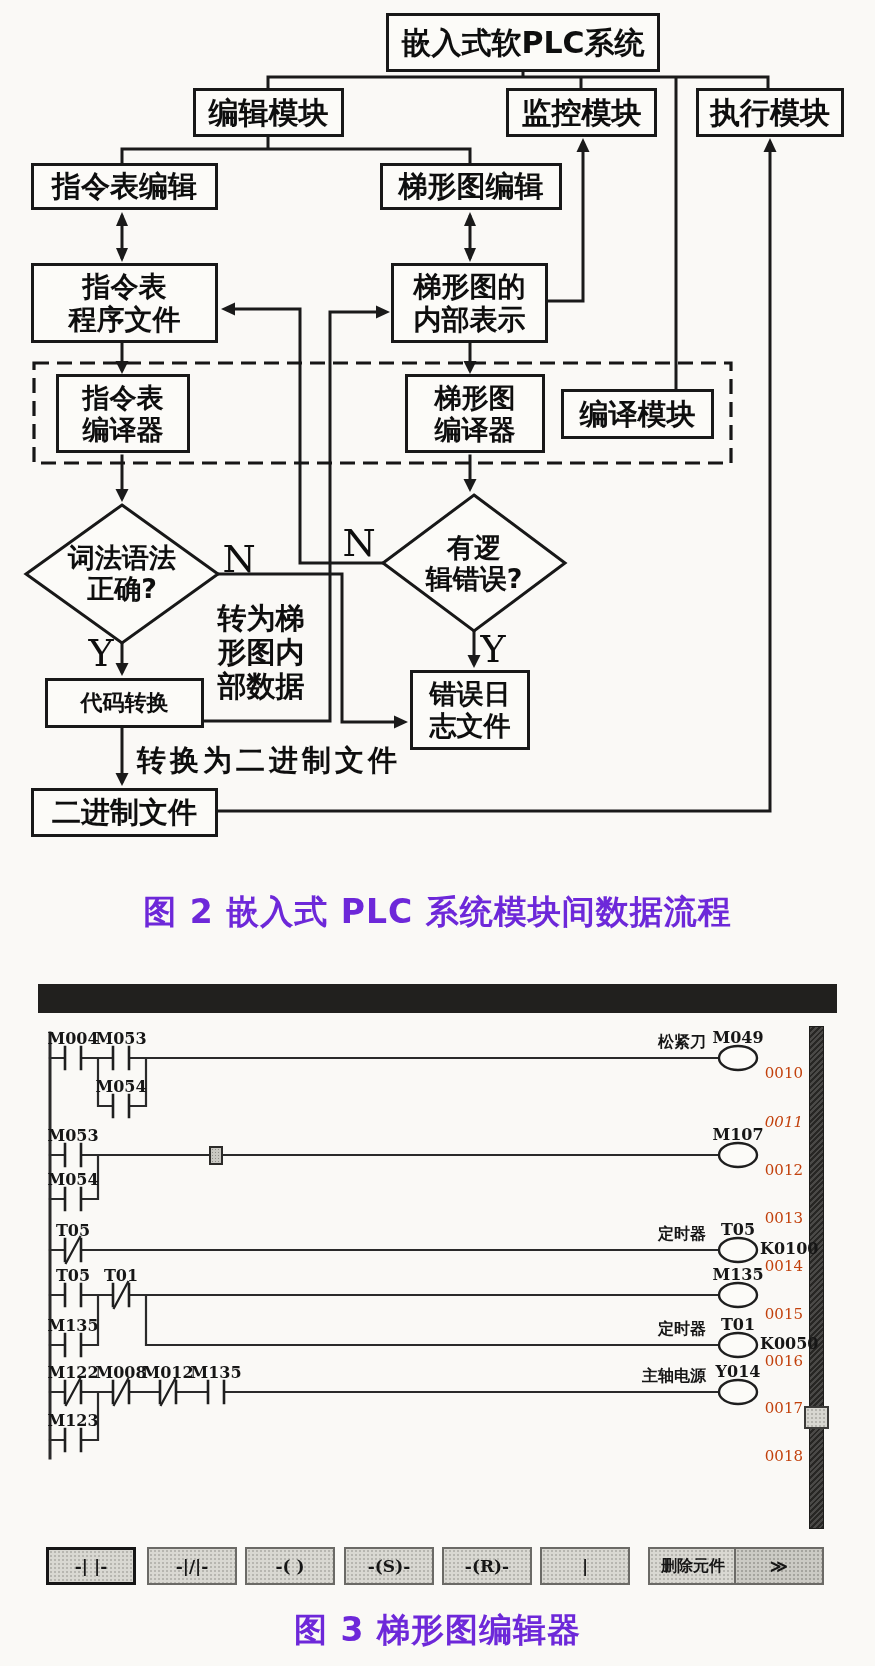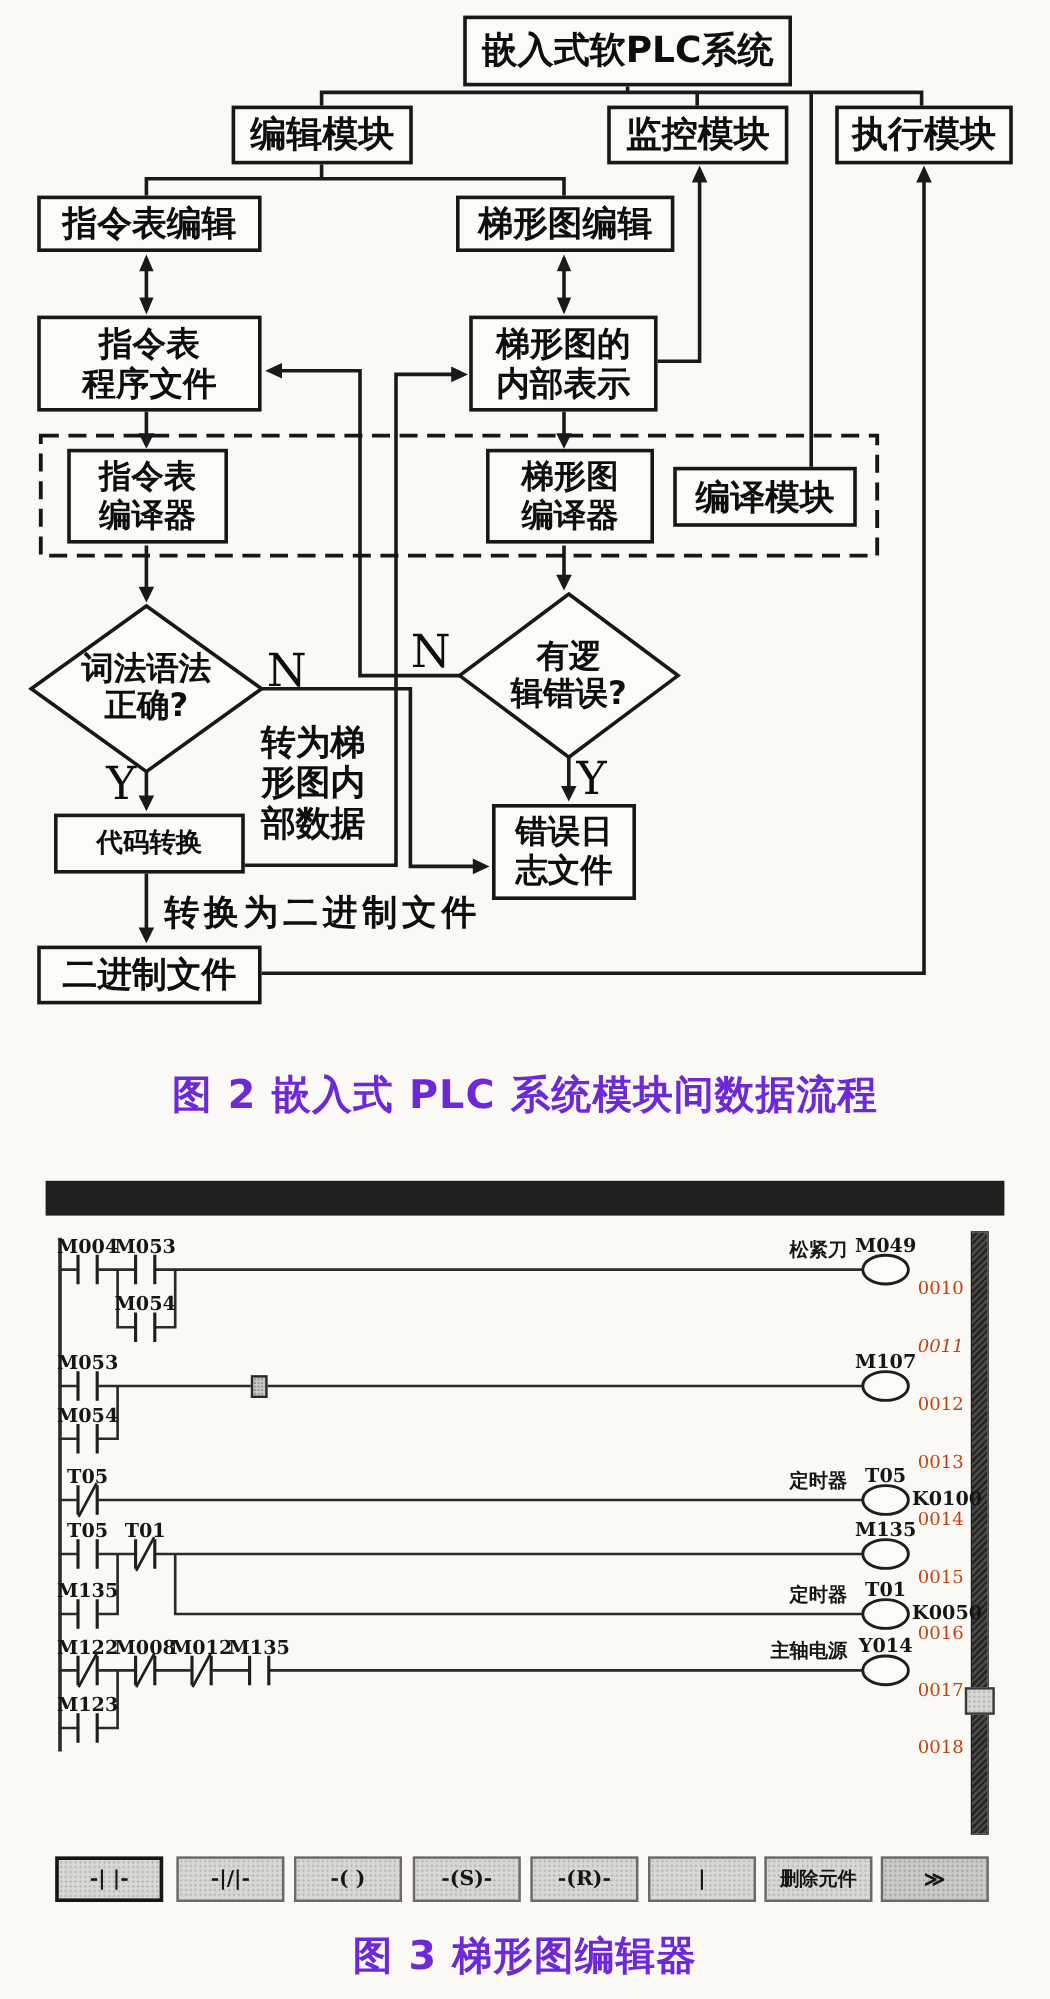--- a/index.html
+++ b/index.html
@@ -38,21 +38,21 @@
           border:2px solid #2c2b29; box-sizing:border-box; }
   .tbtn { position:absolute; top:1547px; width:90px; height:38px; z-index:3; box-sizing:border-box;
           background:#d9d8d2;
           background-image:radial-gradient(#b7b6b0 1px, transparent 1px); background-size:4px 4px;
           border:2px solid #6b6a66; color:#161616; font-weight:bold; font-size:17px;
           font-family:"DejaVu Serif", serif; display:flex; align-items:center; justify-content:center;
           padding:0; cursor:default; }
   .tbtn.sel { border:3px solid #161616; }
   .tbtn.dk  { background:#cbcac4;
           background-image:radial-gradient(#a5a49e 1px, transparent 1px); background-size:4px 4px; }
-  .tbtn.cjk { font-family:"DejaVu Sans", sans-serif; font-size:16px; }
+  .tbtn.cjk { font-family:"DejaVu Sans", sans-serif; font-size:16px;margin-left:11px; }
 </style>
 </head>
 <body>
 
 <div class="page">
 
   <svg class="art" width="875" height="1666" viewBox="0 0 875 1666">
     <g stroke="#1a1a1a" stroke-width="3" fill="none" stroke-linecap="square">
       <path d="M523,62 V77 M268,77 H768 M268,77 V88 M581,77 V88 M768,77 V88 M676,77 V388"></path>
       <path d="M268,137 V149 M122,149 H470 M122,149 V163 M470,149 V163"></path>

